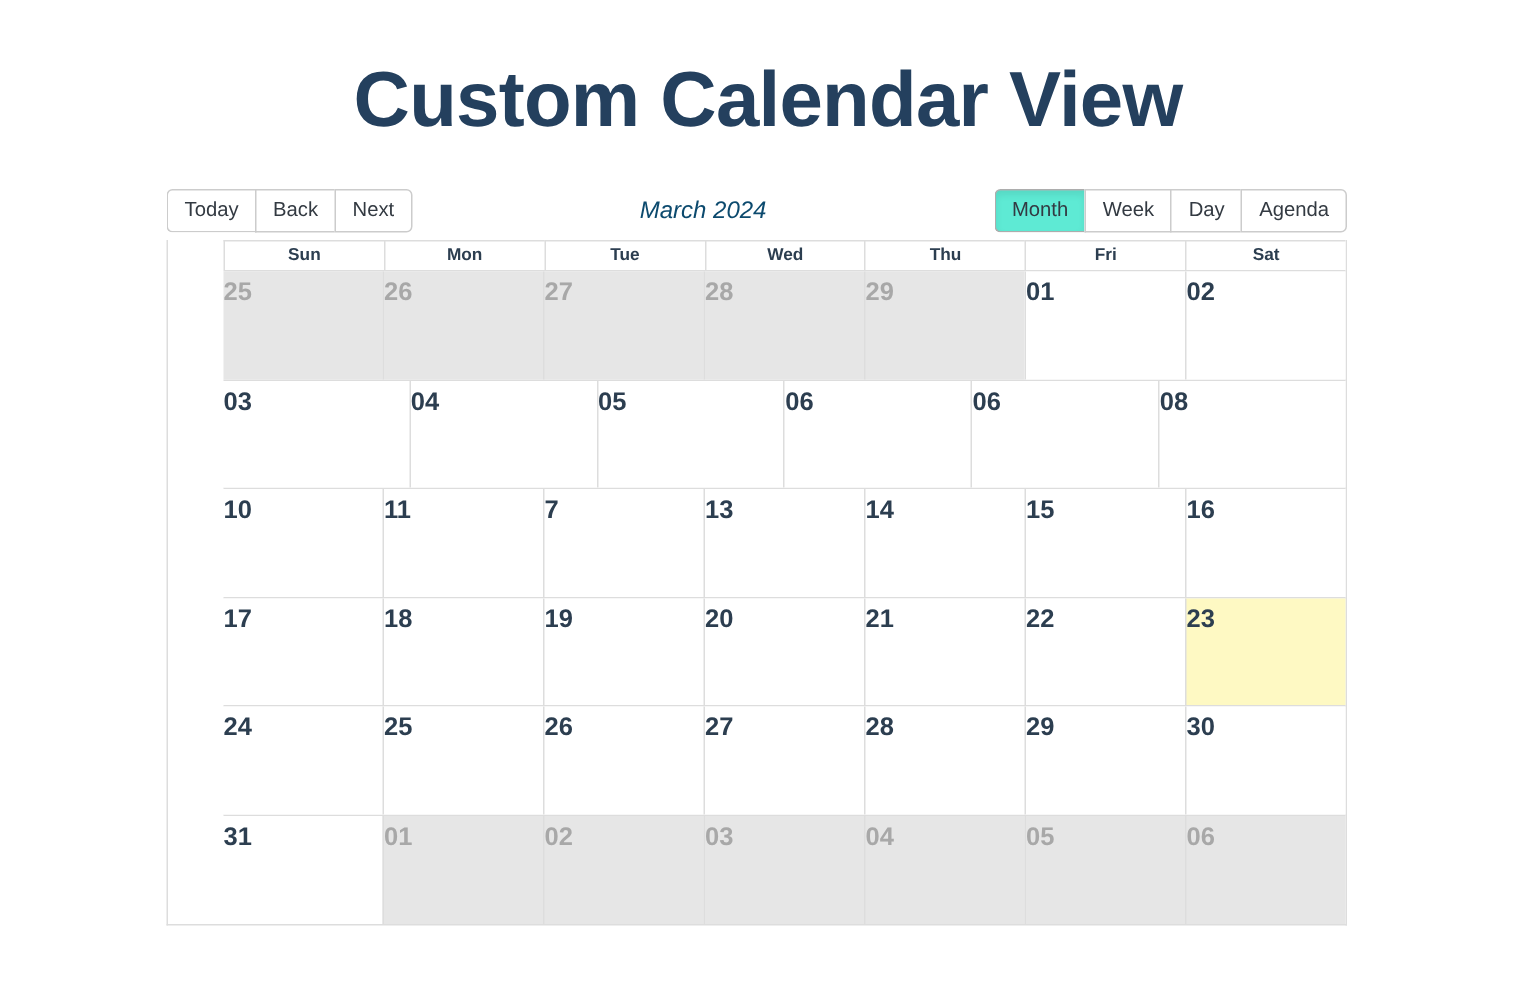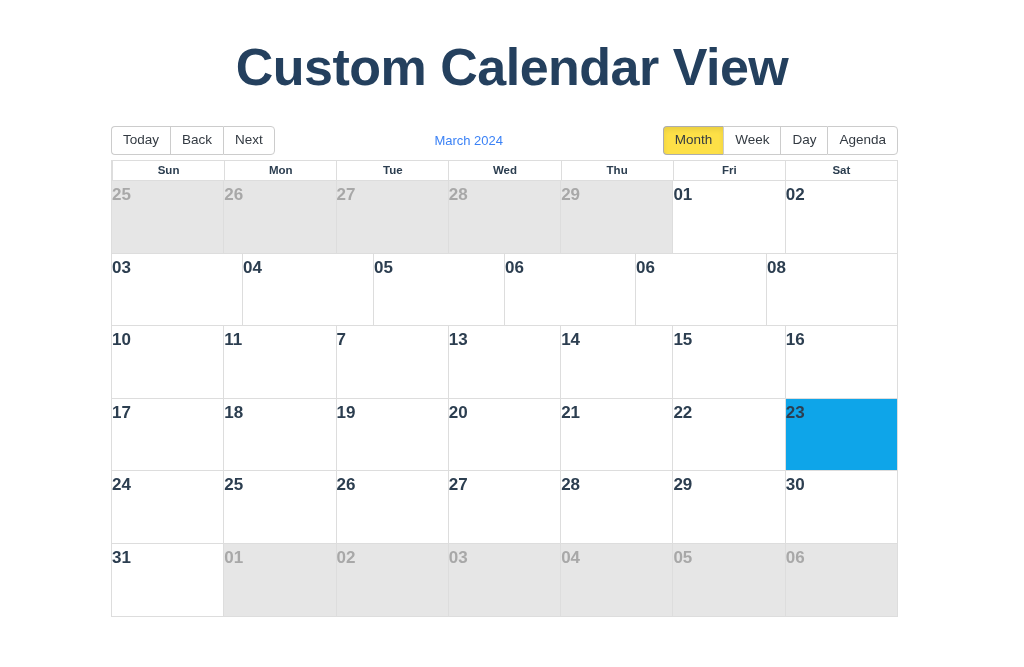--- a/index.html
+++ b/index.html
@@ -41,22 +41,23 @@
   }
   .btn-group {
     display: flex;
     white-space: nowrap;
   }
   .btn-group.left { flex: 0 0 auto; }
   .btn-group.right { flex: 0 0 auto; }
   .toolbar-label {
     flex: 1 1 auto;
     text-align: center;
-    font-size: 13px;
-    color: #3b82f6;
+    font-size: 16px;
+    color: #0c4a6e;
+    font-style: italic;
   }
   .btn {
     display: inline-block;
     padding: 5px 11px 6px;
     font-size: 13.5px;
     line-height: 1.25;
     color: #333a42;
     background: #ffffff;
     border: 1px solid #cccccc;
     border-right-width: 0;
@@ -67,31 +68,32 @@
   .btn:last-child { border-right-width: 1px; }
   .btn:first-child {
     border-top-left-radius: 4px;
     border-bottom-left-radius: 4px;
   }
   .btn:last-child {
     border-top-right-radius: 4px;
     border-bottom-right-radius: 4px;
   }
   .btn.active {
-    background: #fde047;
+    background: #5eead4;
     border-color: #adadad;
     box-shadow: inset 0 3px 5px rgba(0,0,0,0.08);
     text-align: right;
   }
 
   
   .month-view {
     border: 1px solid #ddd;
     border-top: none;
     background: #fff;
+    padding-left: 37px;
   }
   .header-row {
     display: flex;
     border-bottom: 1px solid #ddd;
     background: #fff;
   }
   .header-cell {
     flex: 1 1 0;
     text-align: center;
     font-size: 11.5px;
@@ -121,21 +123,21 @@
     background: #ffffff;
     position: relative;
     font-weight: bold;
   }
   .day-cell:first-child { border-left: none; }
   .day-cell.off-range {
     background: #e6e6e6;
     color: #a8a8a8;
   }
   .day-cell.today {
-    background: #0ea5e9;
+    background: #fef9c3;
   }
   .day-number {
     display: block;
     line-height: 1.25;
   }
 </style>
 </head>
 <body>
 
 <h1 id="page-title">Custom Calendar View</h1>

